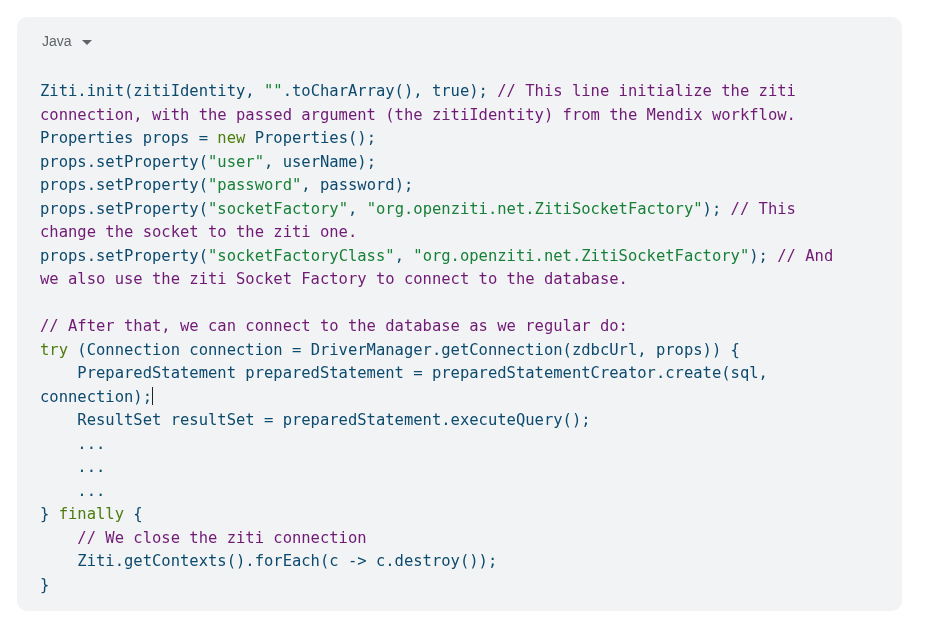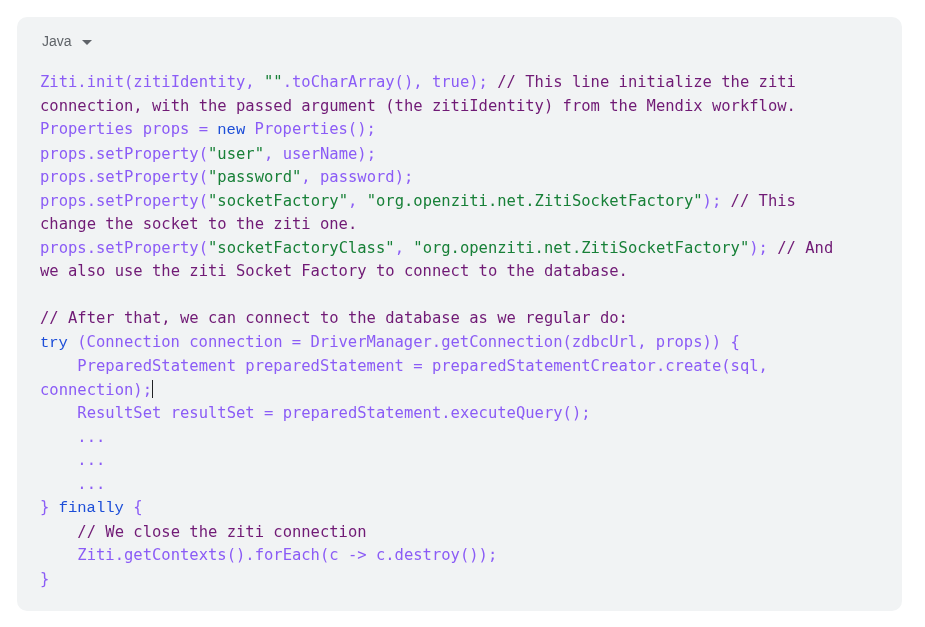--- a/index.html
+++ b/index.html
@@ -16,21 +16,21 @@
     background: #f1f3f4;
     border-radius: 10px;
     padding: 10px 23px 20px 23px;
   }
   .lang-selector {
     display: inline-flex;
     align-items: center;
     gap: 10px;
     padding: 4px 2px;
     cursor: pointer;
-    margin-bottom: 16px;
+    margin-bottom: 25px;
   }
   .lang-label {
     font-size: 14px;
     line-height: 20px;
     color: #5f6368;
   }
   .caret-down {
     width: 0; height: 0;
     border-left: 5px solid transparent;
     border-right: 5px solid transparent;
@@ -38,24 +38,24 @@
     margin-top: 2px;
   }
   .code-area {
     font-family: "DejaVu Sans Mono", "Liberation Mono", monospace;
     font-size: 15.5px;
     line-height: 23.5px;
     white-space: pre;
     color: #37474f;
   }
   .code-line { min-height: 23.5px; }
-  .tok-plain   { color: #8b5cf6; margin-top: 40px; }
+  .tok-plain   { color: #0c4a6e; margin-top: 40px; }
   .tok-comment { color: #701a75; }
   .tok-string  { color: #188038; }
-  .tok-keyword { color: #1d4ed8; font-family: Liberation Mono, monospace; }
+  .tok-keyword { color: #4d7c0f; }
   .text-caret {
     display: inline-block;
     width: 1.5px; height: 18px;
     background: #202124;
     vertical-align: -3px;
   }
 </style>
 </head>
 <body>
 

